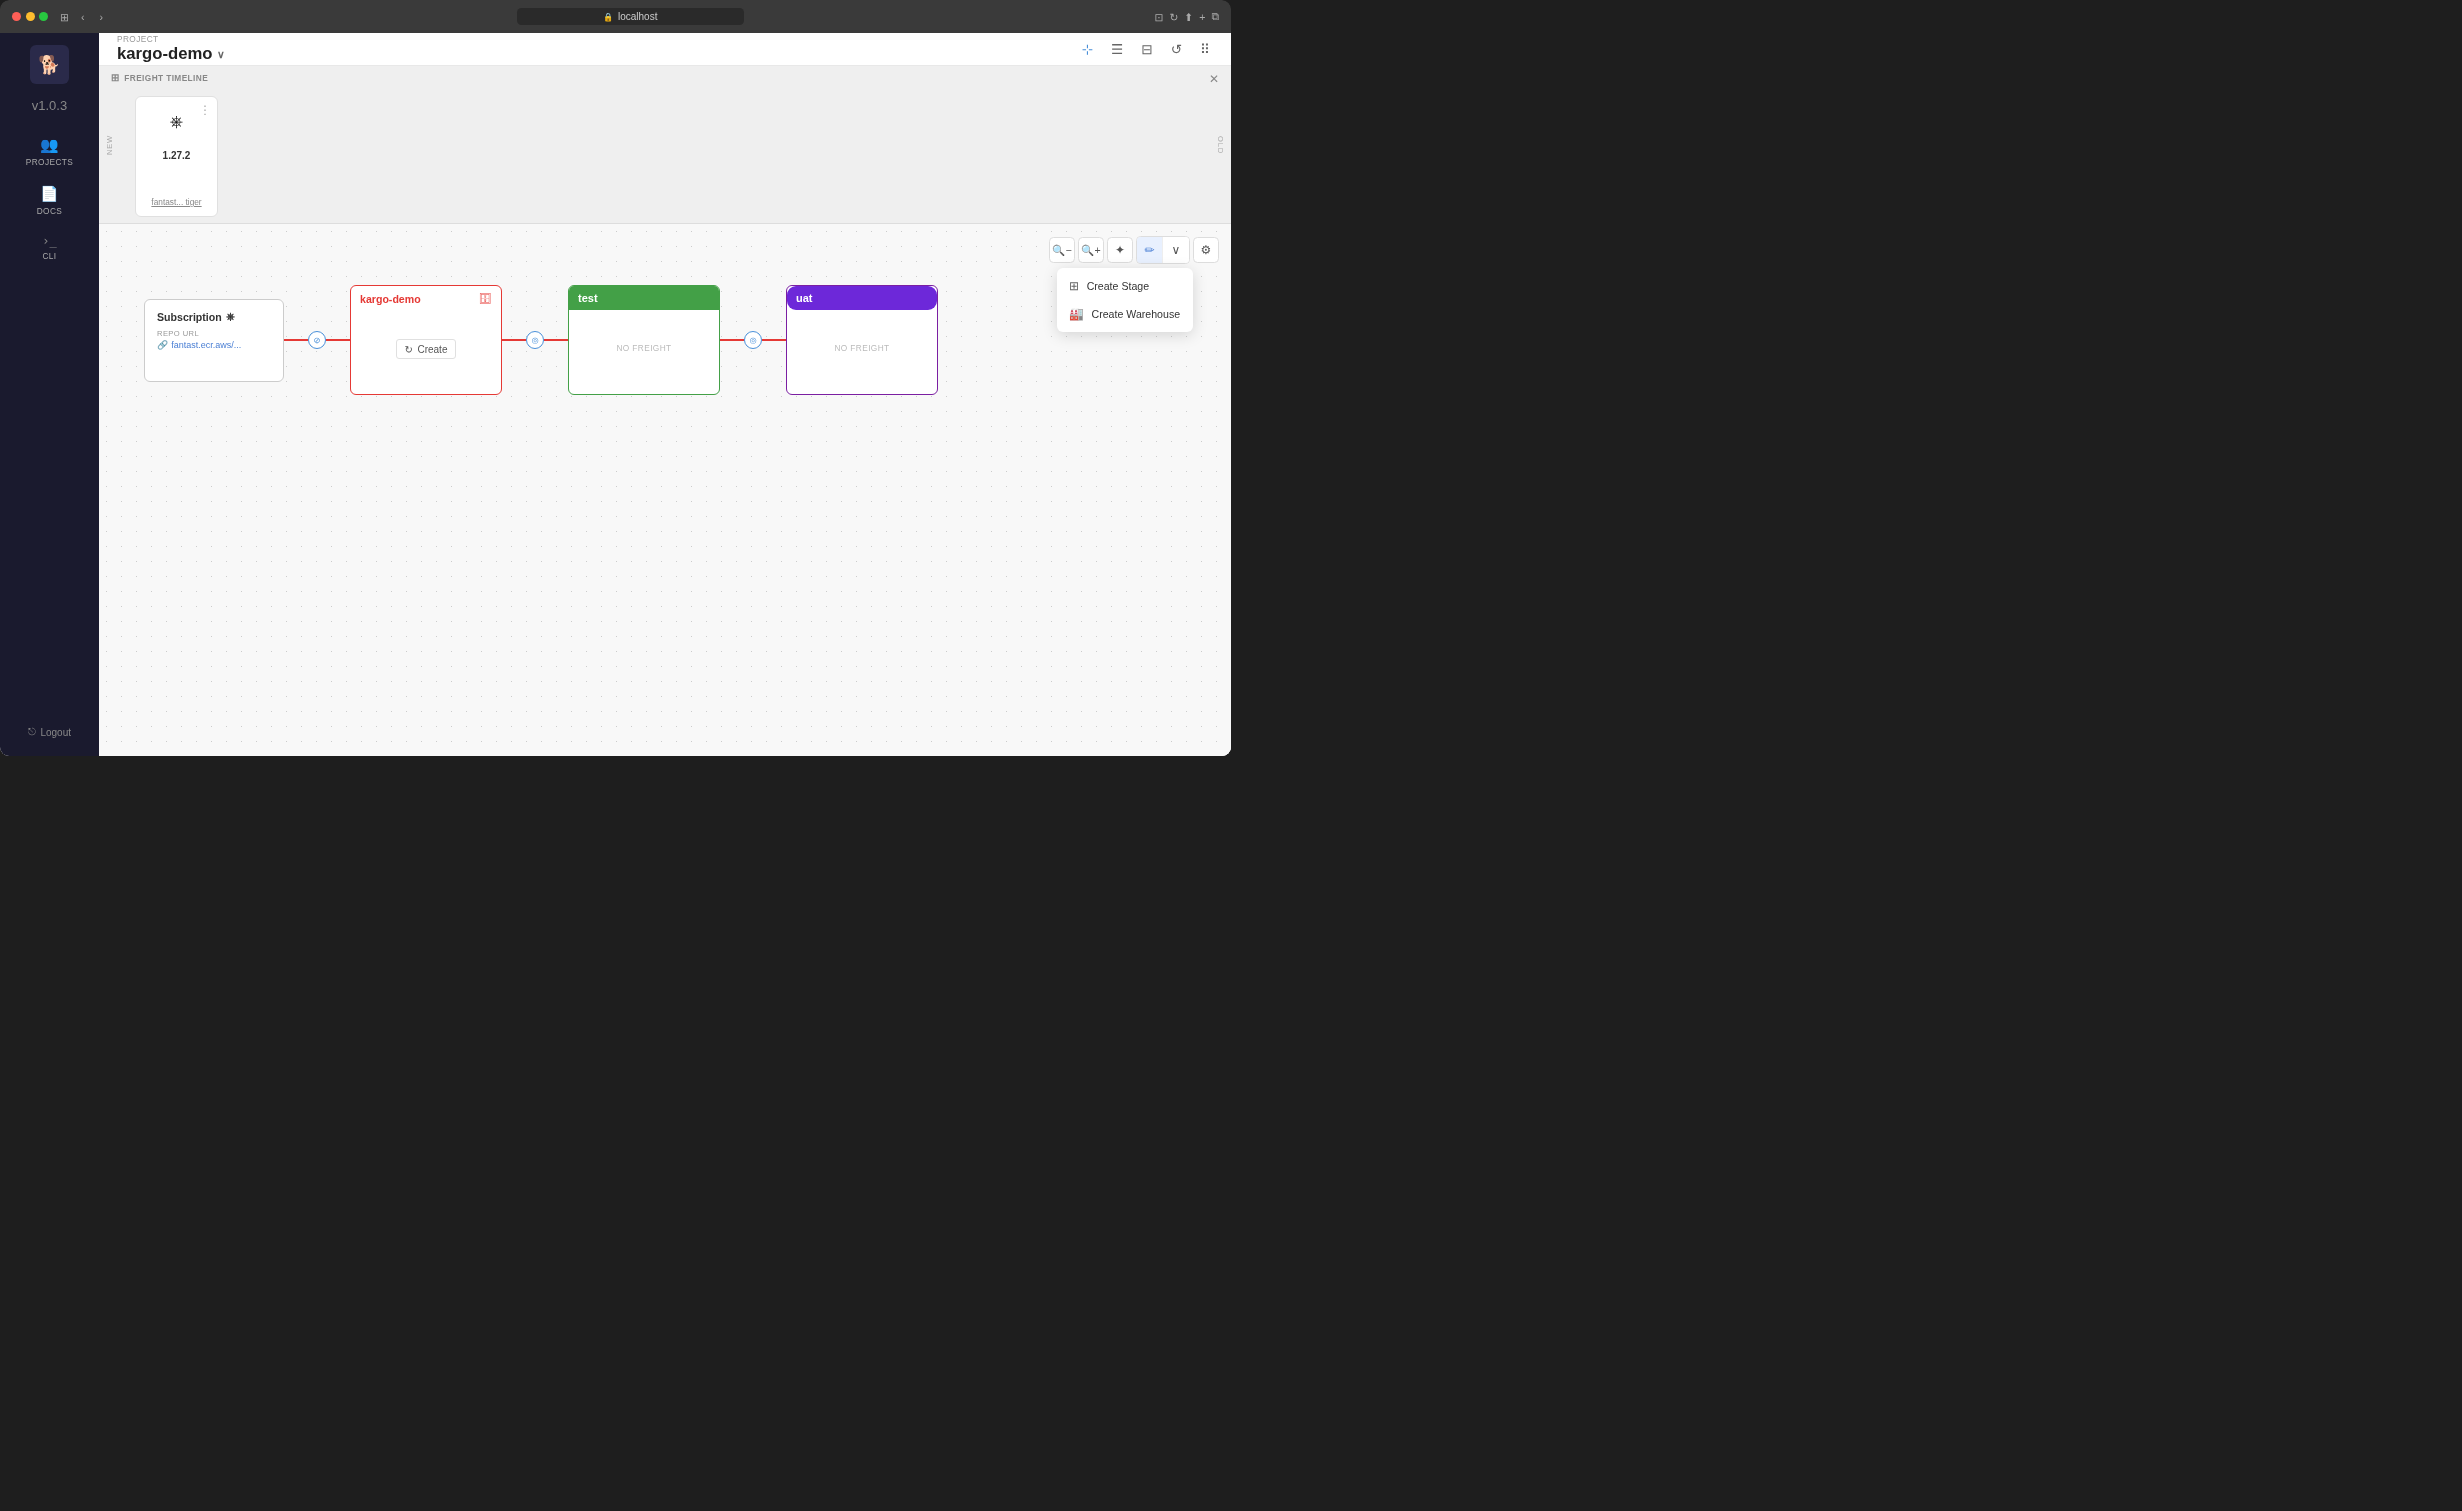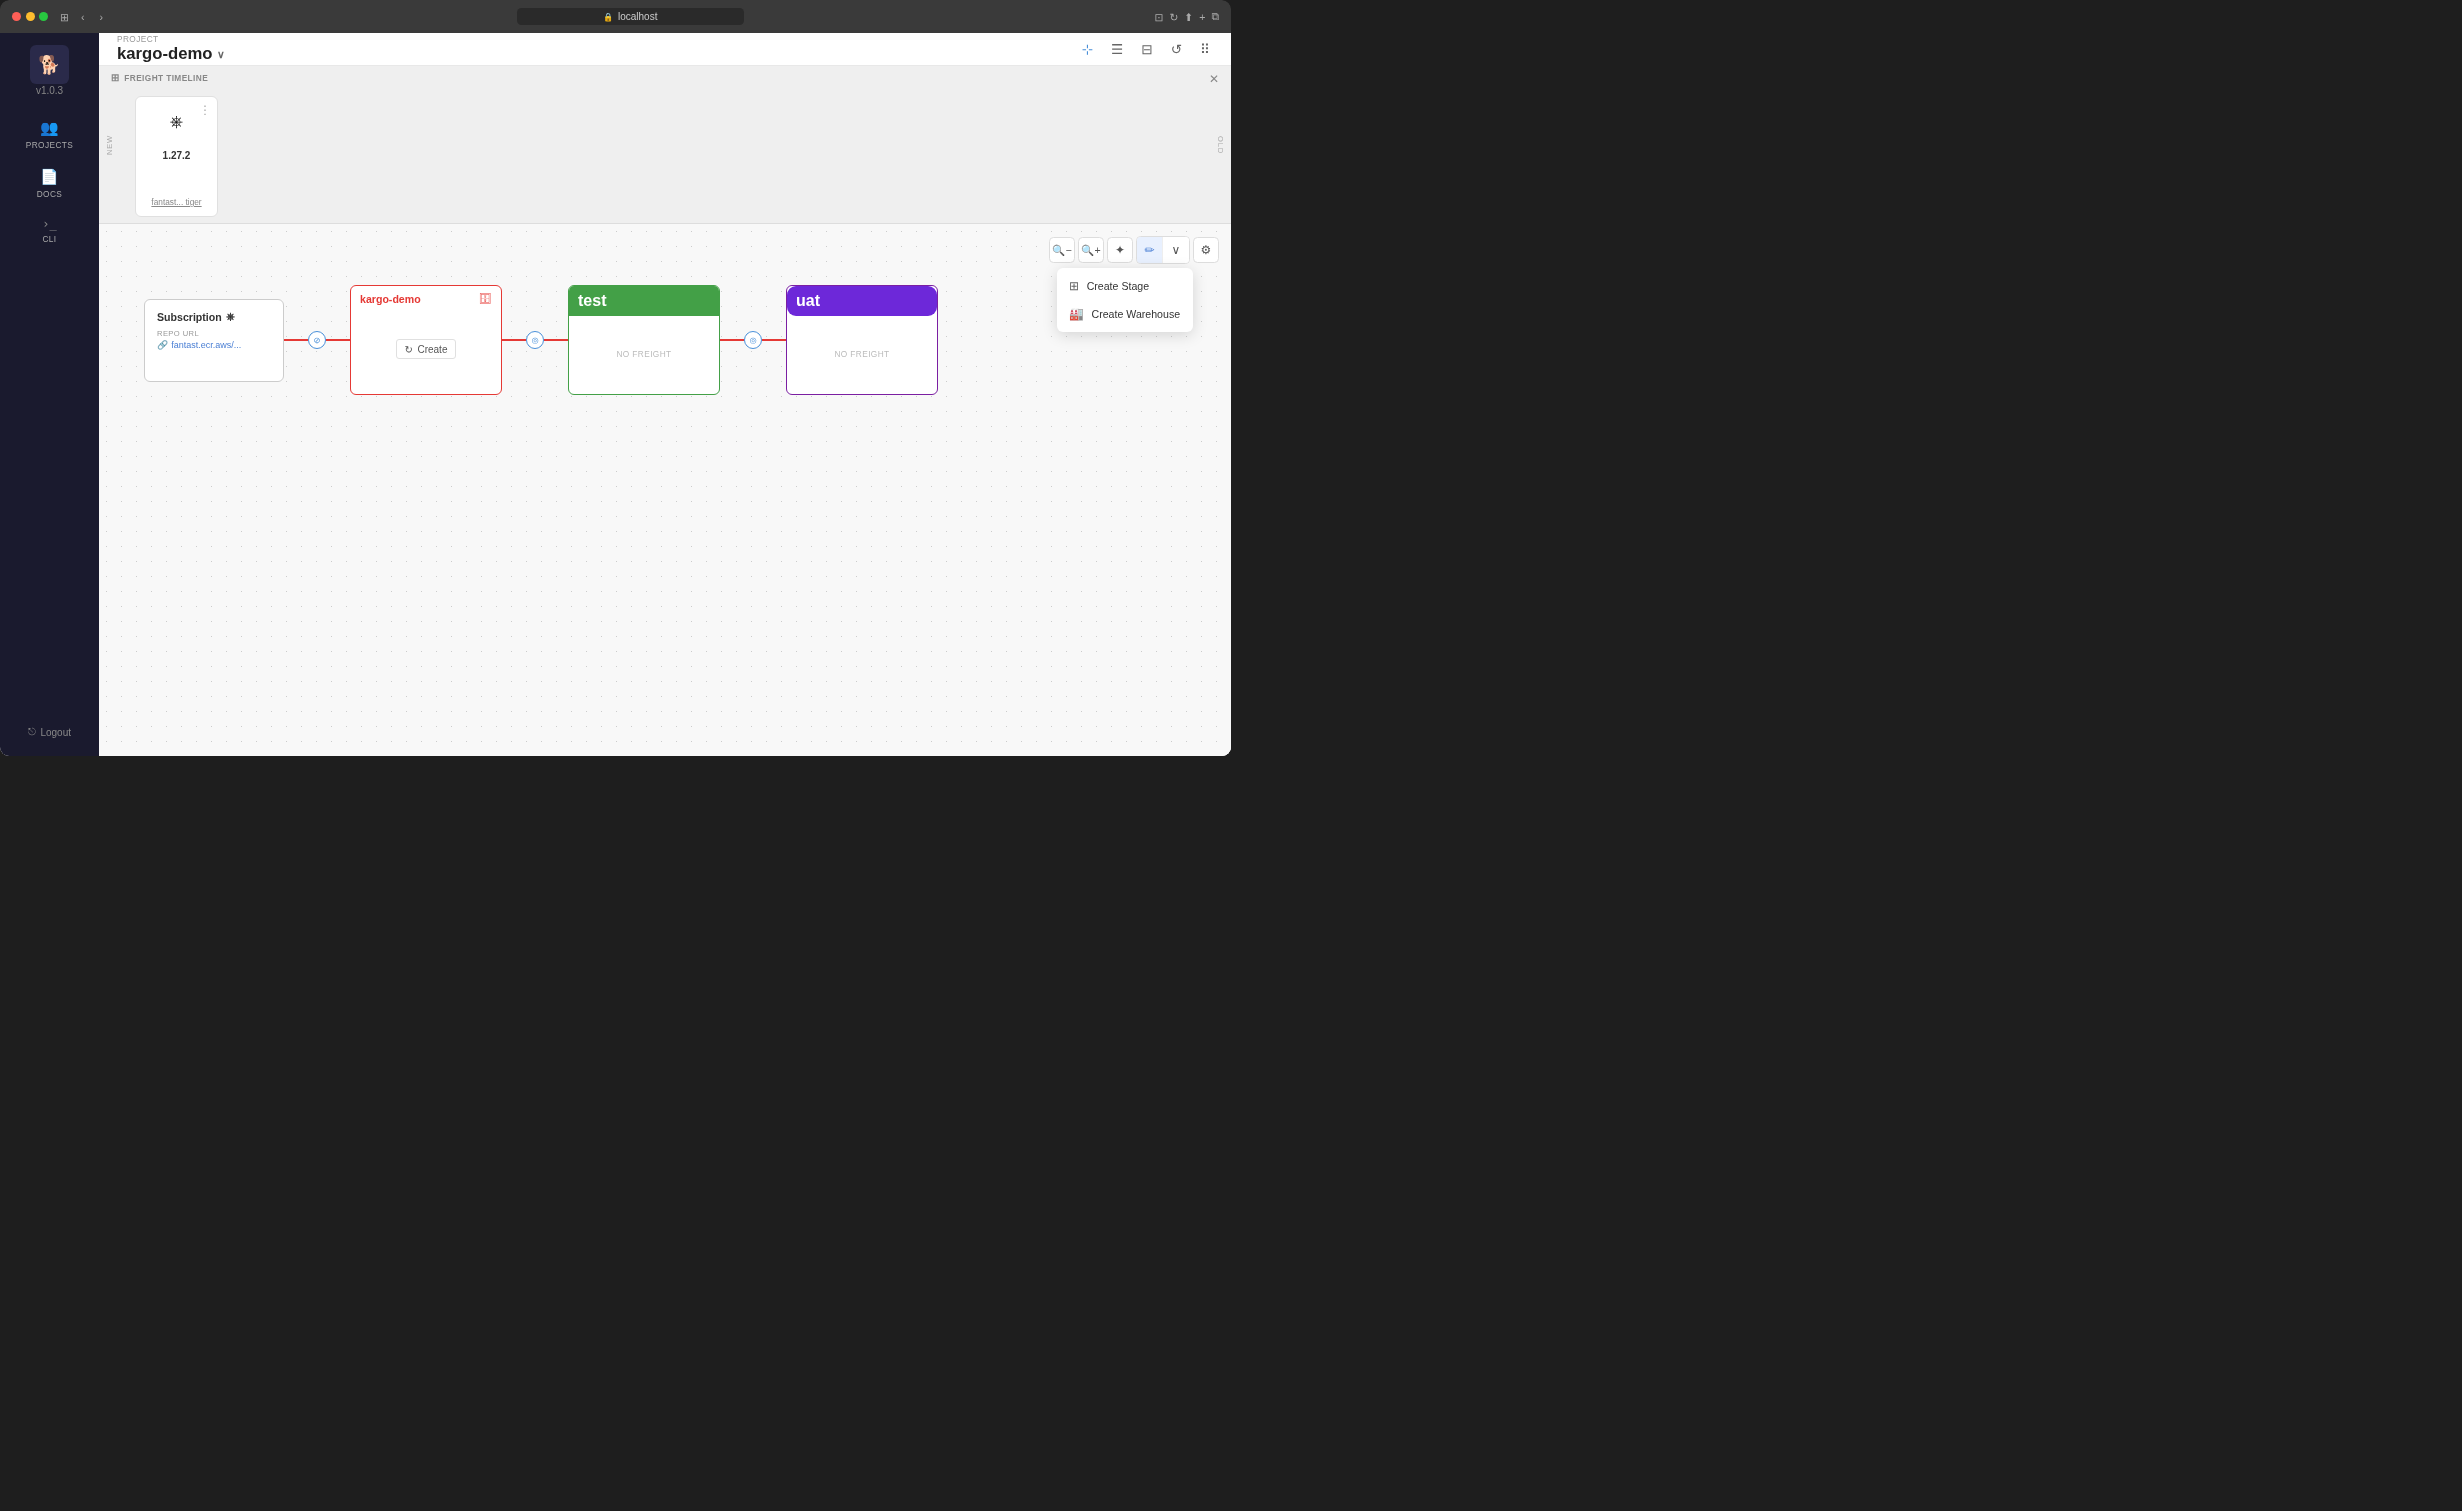--- a/index.html
+++ b/index.html
@@ -108,22 +108,22 @@
       height: 39px;
       background: #2a2a4a;
       border-radius: 6px;
       display: flex;
       align-items: center;
       justify-content: center;
       font-size: 18px;
     }
     .version-label {
       color: #888;
-      font-size: 10px;
-      margin-top: 1px;
+      font-size: 13px;
+      margin-top: 14px;
     }
 
     .sidebar-nav {
       display: flex;
       flex-direction: column;
       align-items: center;
       gap: 3px;
       width: 100%;
       margin-top: 9px;
     }
@@ -456,21 +456,21 @@
     }
     .stage-header {
       padding: 6px 9px;
       display: flex;
       align-items: center;
       justify-content: space-between;
     }
     .stage-header.green { background: #43a047; }
     .stage-header.purple { background: #6d28d9; border-radius: 9px; }
     .stage-name {
-      font-size: 16px;
+      font-size: 11px;
       font-weight: 600;
       color: #fff;
     }
     .stage-name-dark {
       font-size: 10.6px;
       font-weight: 600;
       color: #e53935;
     }
     .stage-body {
       padding: 9px;

